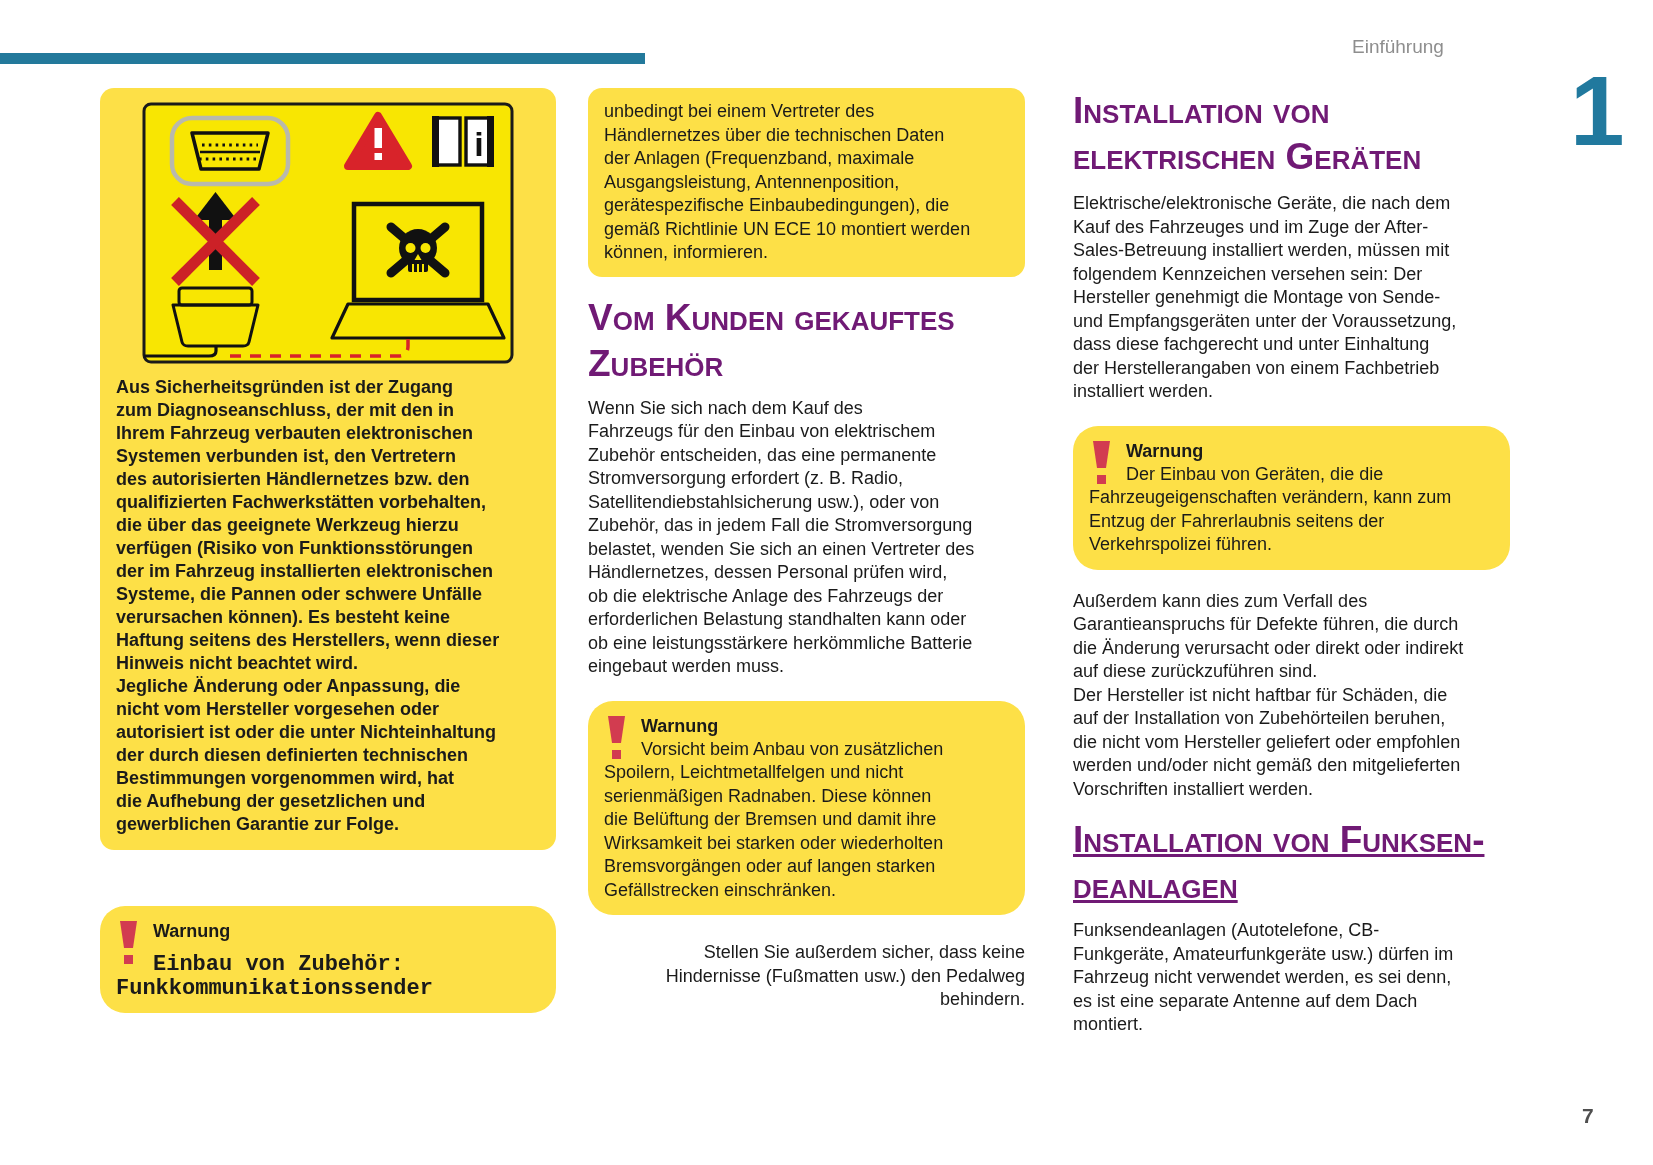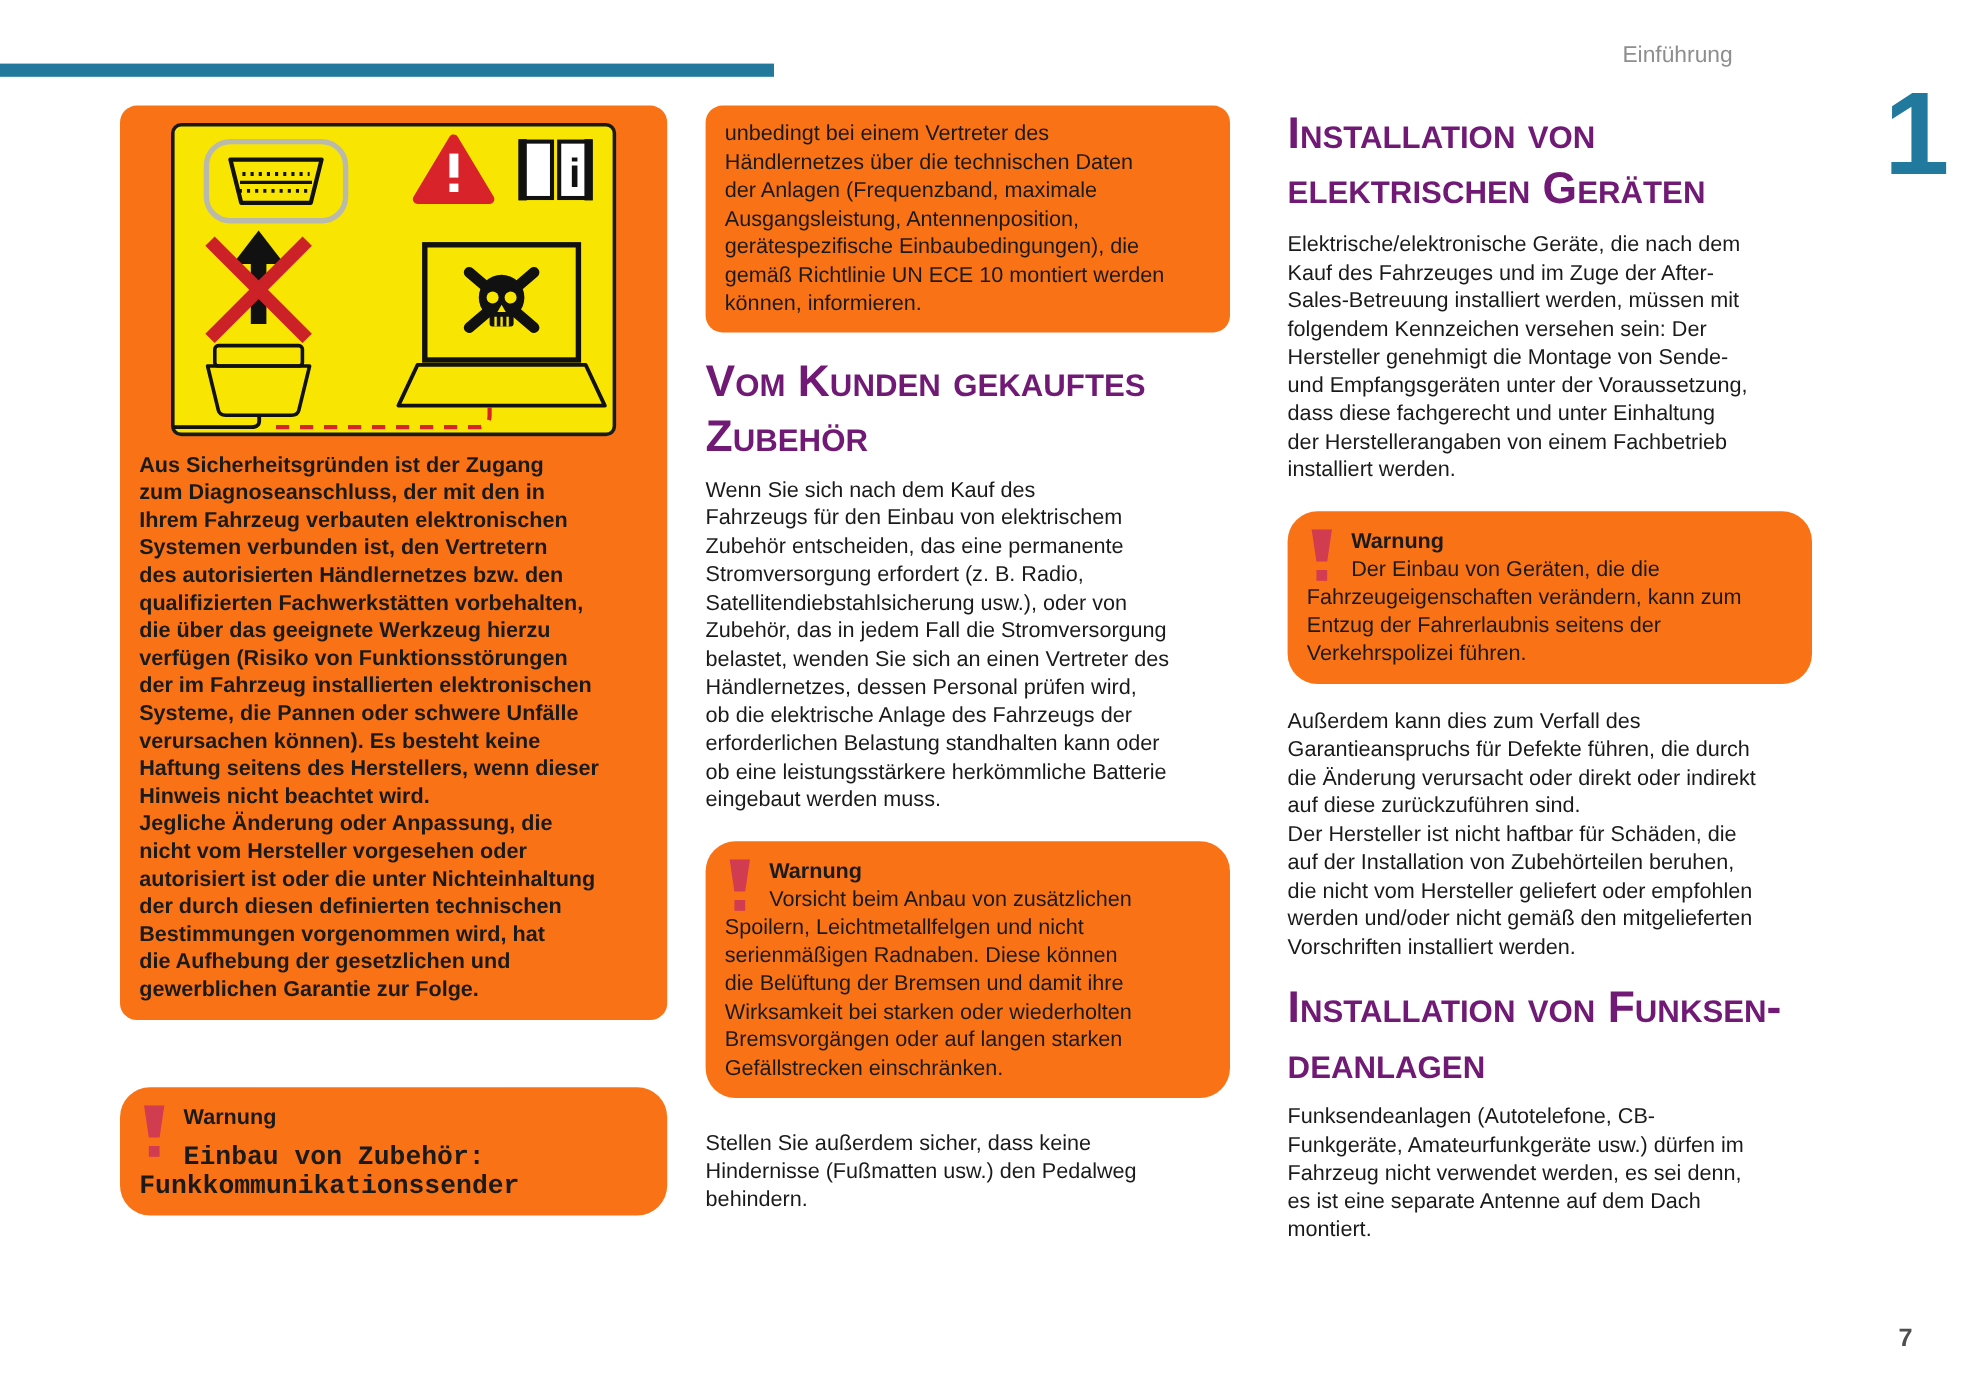--- a/index.html
+++ b/index.html
@@ -11,40 +11,40 @@
   .topbar { position:absolute; left:0; top:53px; width:645px; height:11px; background:#23799b; }
   .section-label { position:absolute; left:1352px; top:36px; font-size:19px; color:#8e8e8e; }
   .chapter-num { position:absolute; left:1570px; top:62px; font-size:98px; font-weight:bold; color:#21799e; line-height:1; }
   .pagenum { position:absolute; left:1582px; top:1104px; font-size:21px; font-weight:bold; color:#4f4f4f; }
 
   .col { position:absolute; top:88px; }
   .col-left  { left:100px; width:456px; }
   .col-mid   { left:588px; width:437px; }
   .col-right { left:1073px; width:437px; }
 
-  .graybox { background:#f97316; border-radius:14px; }
+  .graybox { background:#fde047; border-radius:14px; }
   .infobox { padding:14px 16px; }
   .notebox { padding:12px 16px; }
   .warnbox { padding:13px 16px;border-radius:25px; }
 
   .txt { font-size:18px; line-height:23.5px; }
   .cap { font-size:18px; line-height:23px;font-weight:bold; }
   .lines { white-space:pre; }
   .bold { font-weight:bold; }
 
   .h { font-size:37px; line-height:46px; font-weight:700; font-variant:small-caps; color:#701a75; }
   .col-mid .h { margin-top:18px; }
   .col-mid .body1 { margin-top:10px; }
   .col-mid .warnbox { margin-top:22px; }
-  .col-mid .body2 { margin-top:26px; }
+  .col-mid .body2 { margin-top:26px;text-align:right; }
 
   .col-right .body1 { margin-top:12px; }
   .col-right .warnbox { margin-top:22px; }
   .col-right .body2 { margin-top:20px; }
-  .col-right .h2 { margin-top:16px; }
+  .col-right .h2 { margin-top:16px;text-decoration:underline; }
   .col-right .body3 { margin-top:10px; }
 
   .col-left .warnbox { margin-top:56px; }
   .warn-icon { float:left; width:19px; height:44px; margin:2px 15px 0 3px; }
   .warn-title { font-weight:bold; font-size:18px; line-height:24px; }
   .warn-sub { margin-top:10px; font-size:22px; line-height:23.5px;font-family:Liberation Mono, monospace; }
   .warn-body-gap { margin-top:16px; }
 
   .pictogram { display:block; margin:0 auto 12px auto; }
 </style>

